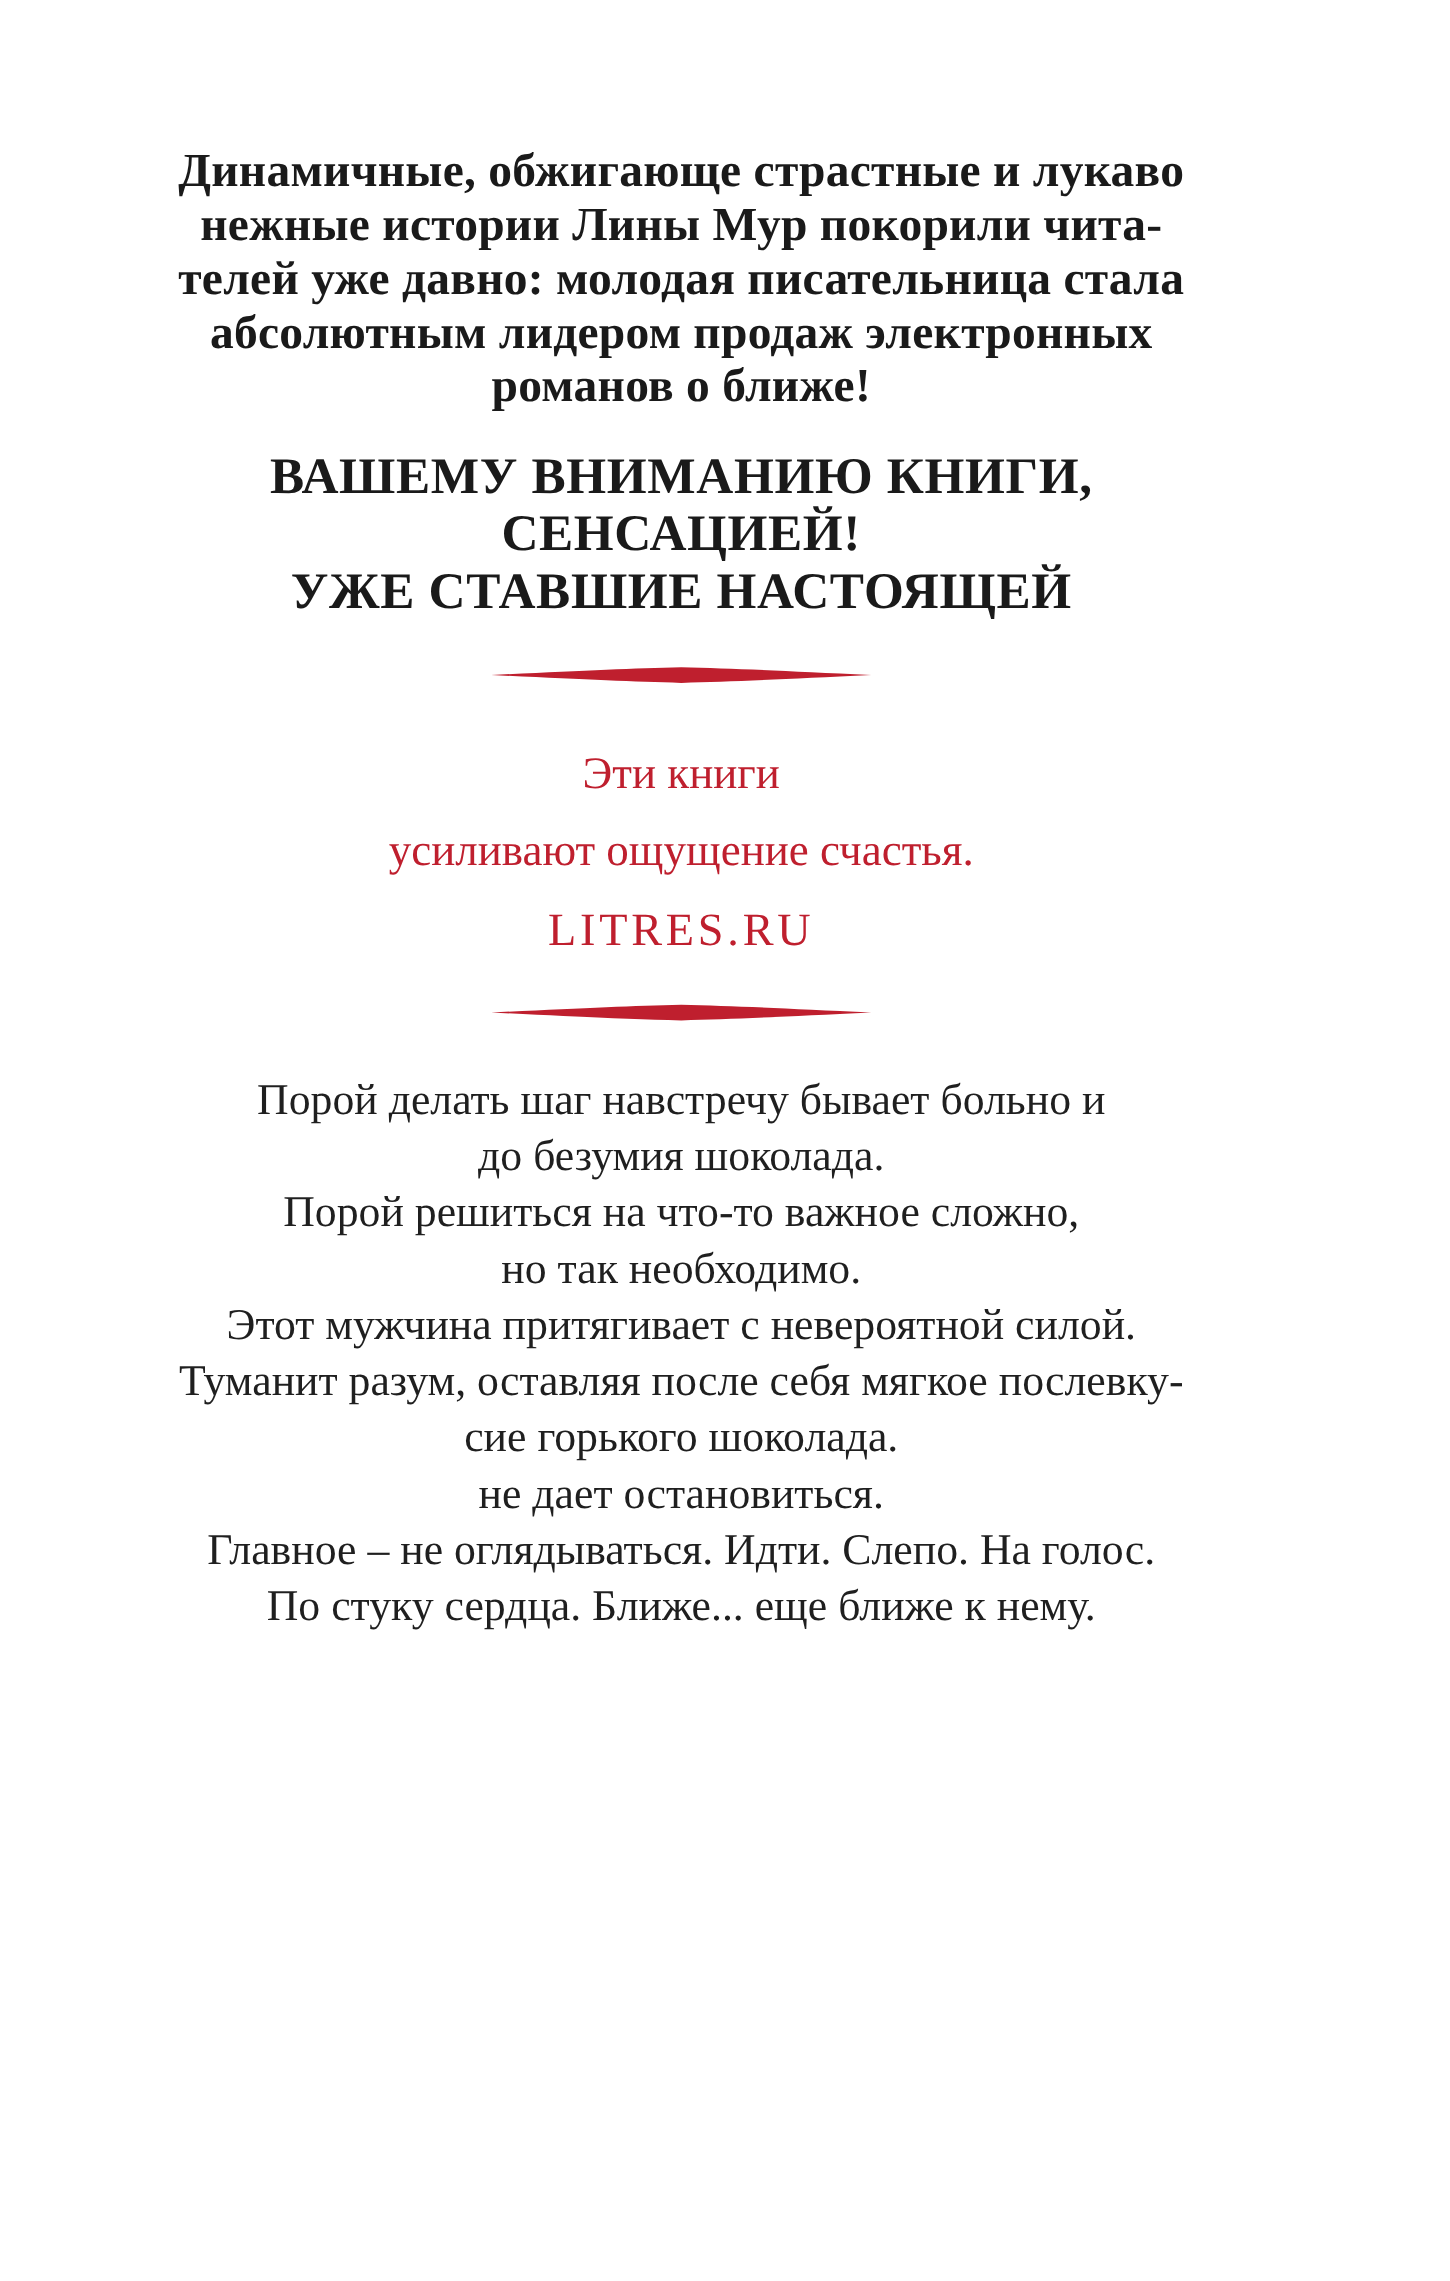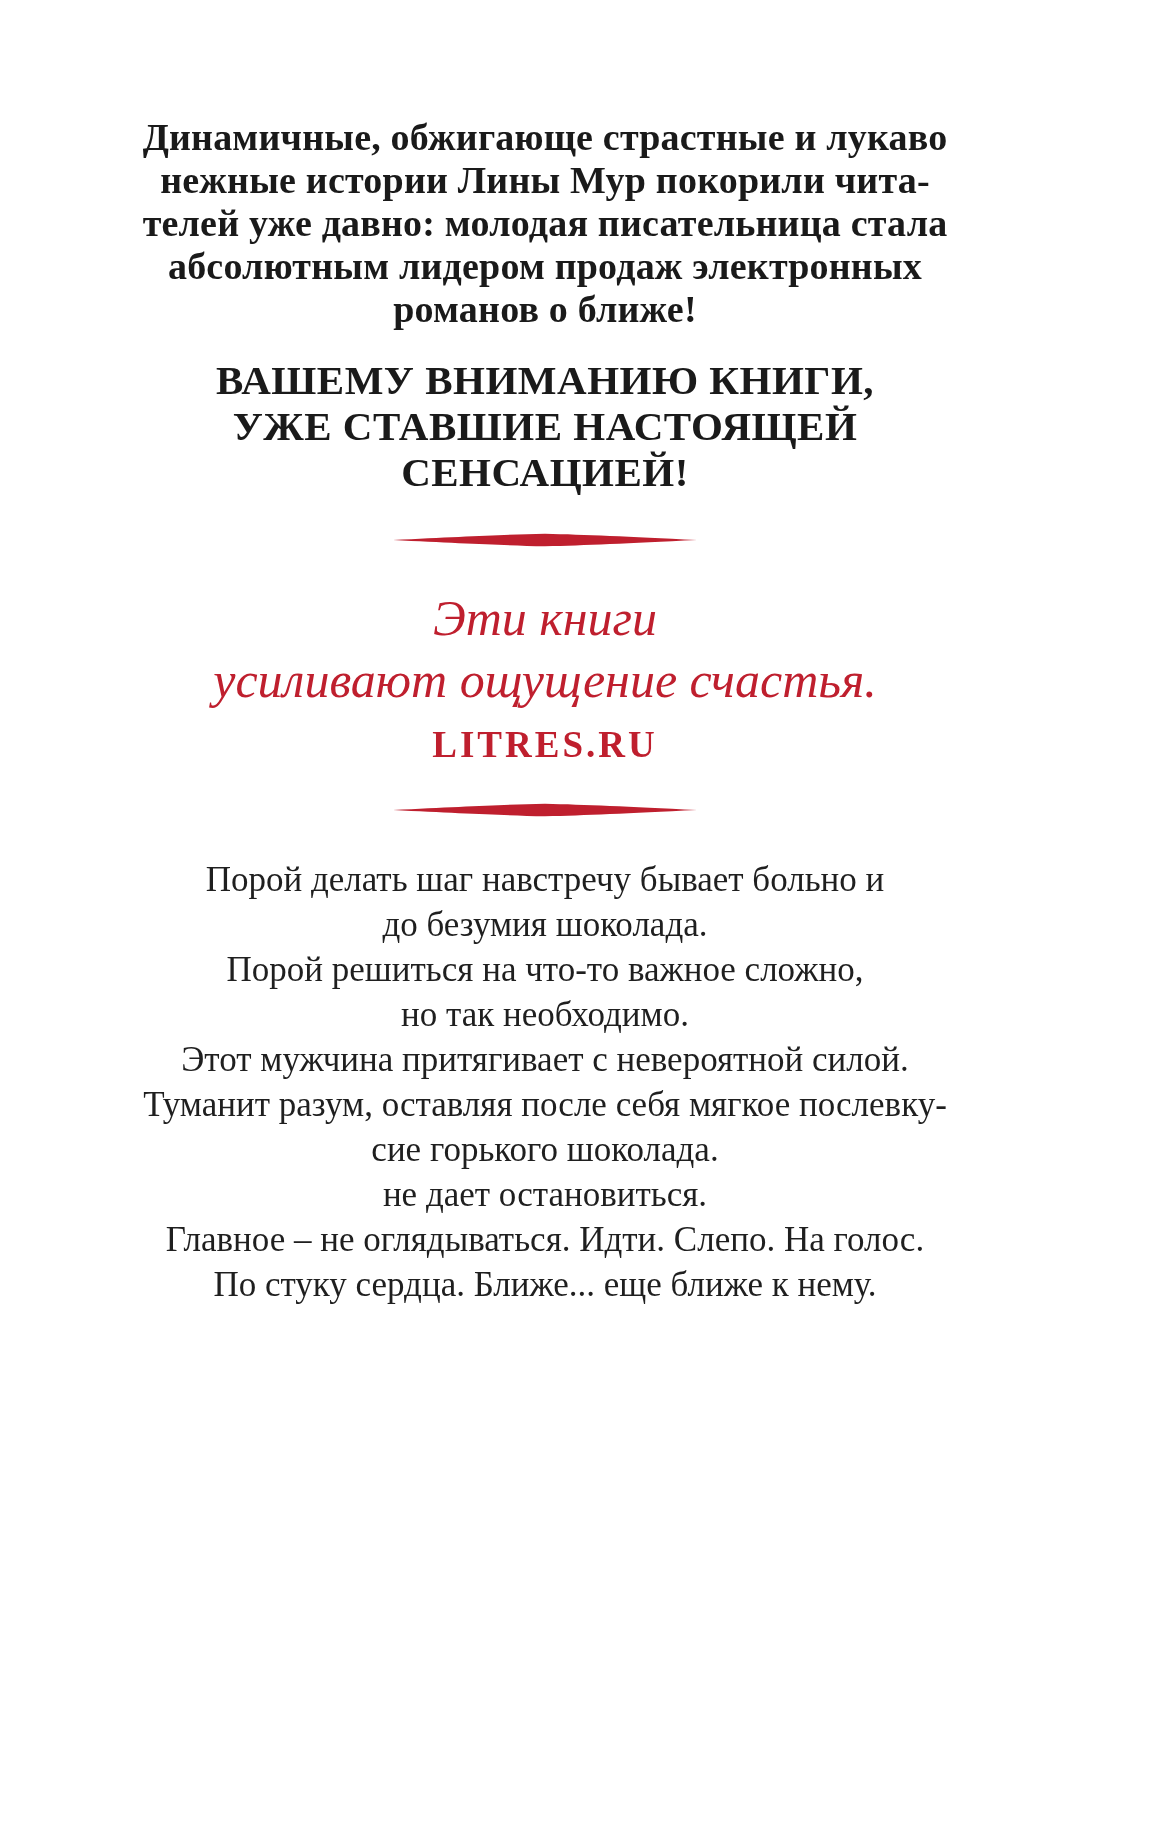--- a/index.html
+++ b/index.html
@@ -44,28 +44,27 @@
   .divider{
     margin:38px auto 0 auto;
     width:304px;
     height:14px;
     color:var(--accent-red);
     display:block;
   }
   .divider svg{display:block;width:100%;height:100%;}
   .tagline{
     margin:40px 0 4px 0;
-    font-style:italic;
-    font-size:50px;
+    font-size:36px;
     line-height:62px;
     color:var(--accent-red);
   }
   .site{
     margin:14px 0 0 0;
-    font-weight:bold;
+    font-weight:normal;
     font-size:37px;
     line-height:40px;
     letter-spacing:3px;
     color:var(--accent-red);
   }
   .annotation{
     margin:40px 0 0 0;
     font-size:35px;
     line-height:45px;
     font-weight:normal;
@@ -82,22 +81,22 @@
     <p class="intro">
       <span class="line">Динамичные, обжигающе страстные и лукаво</span>
       <span class="line">нежные истории Лины Мур покорили чита-</span>
       <span class="line">телей уже давно: молодая писательница стала</span>
       <span class="line">абсолютным лидером продаж электронных</span>
       <span class="line">романов о ближе!</span>
     </p>
 
     <p class="announcement">
       <span class="line">ВАШЕМУ ВНИМАНИЮ КНИГИ,</span>
+      <span class="line">СЕНСАЦИЕЙ!</span>
       <span class="line">УЖЕ СТАВШИЕ НАСТОЯЩЕЙ</span>
-      <span class="line">СЕНСАЦИЕЙ!</span>
     </p>
 
     <span class="divider">
       <svg viewBox="0 0 304 14" xmlns="http://www.w3.org/2000/svg" preserveAspectRatio="none">
         <path fill="currentColor" d="M0,7 C70,3.6 112,1.6 152,0.7 C192,1.6 234,3.6 304,7 C234,10.4 192,12.4 152,13.3 C112,12.4 70,10.4 0,7 Z"></path>
       </svg>
     </span>
 
     <p class="tagline">
       <span class="line">Эти книги</span>

